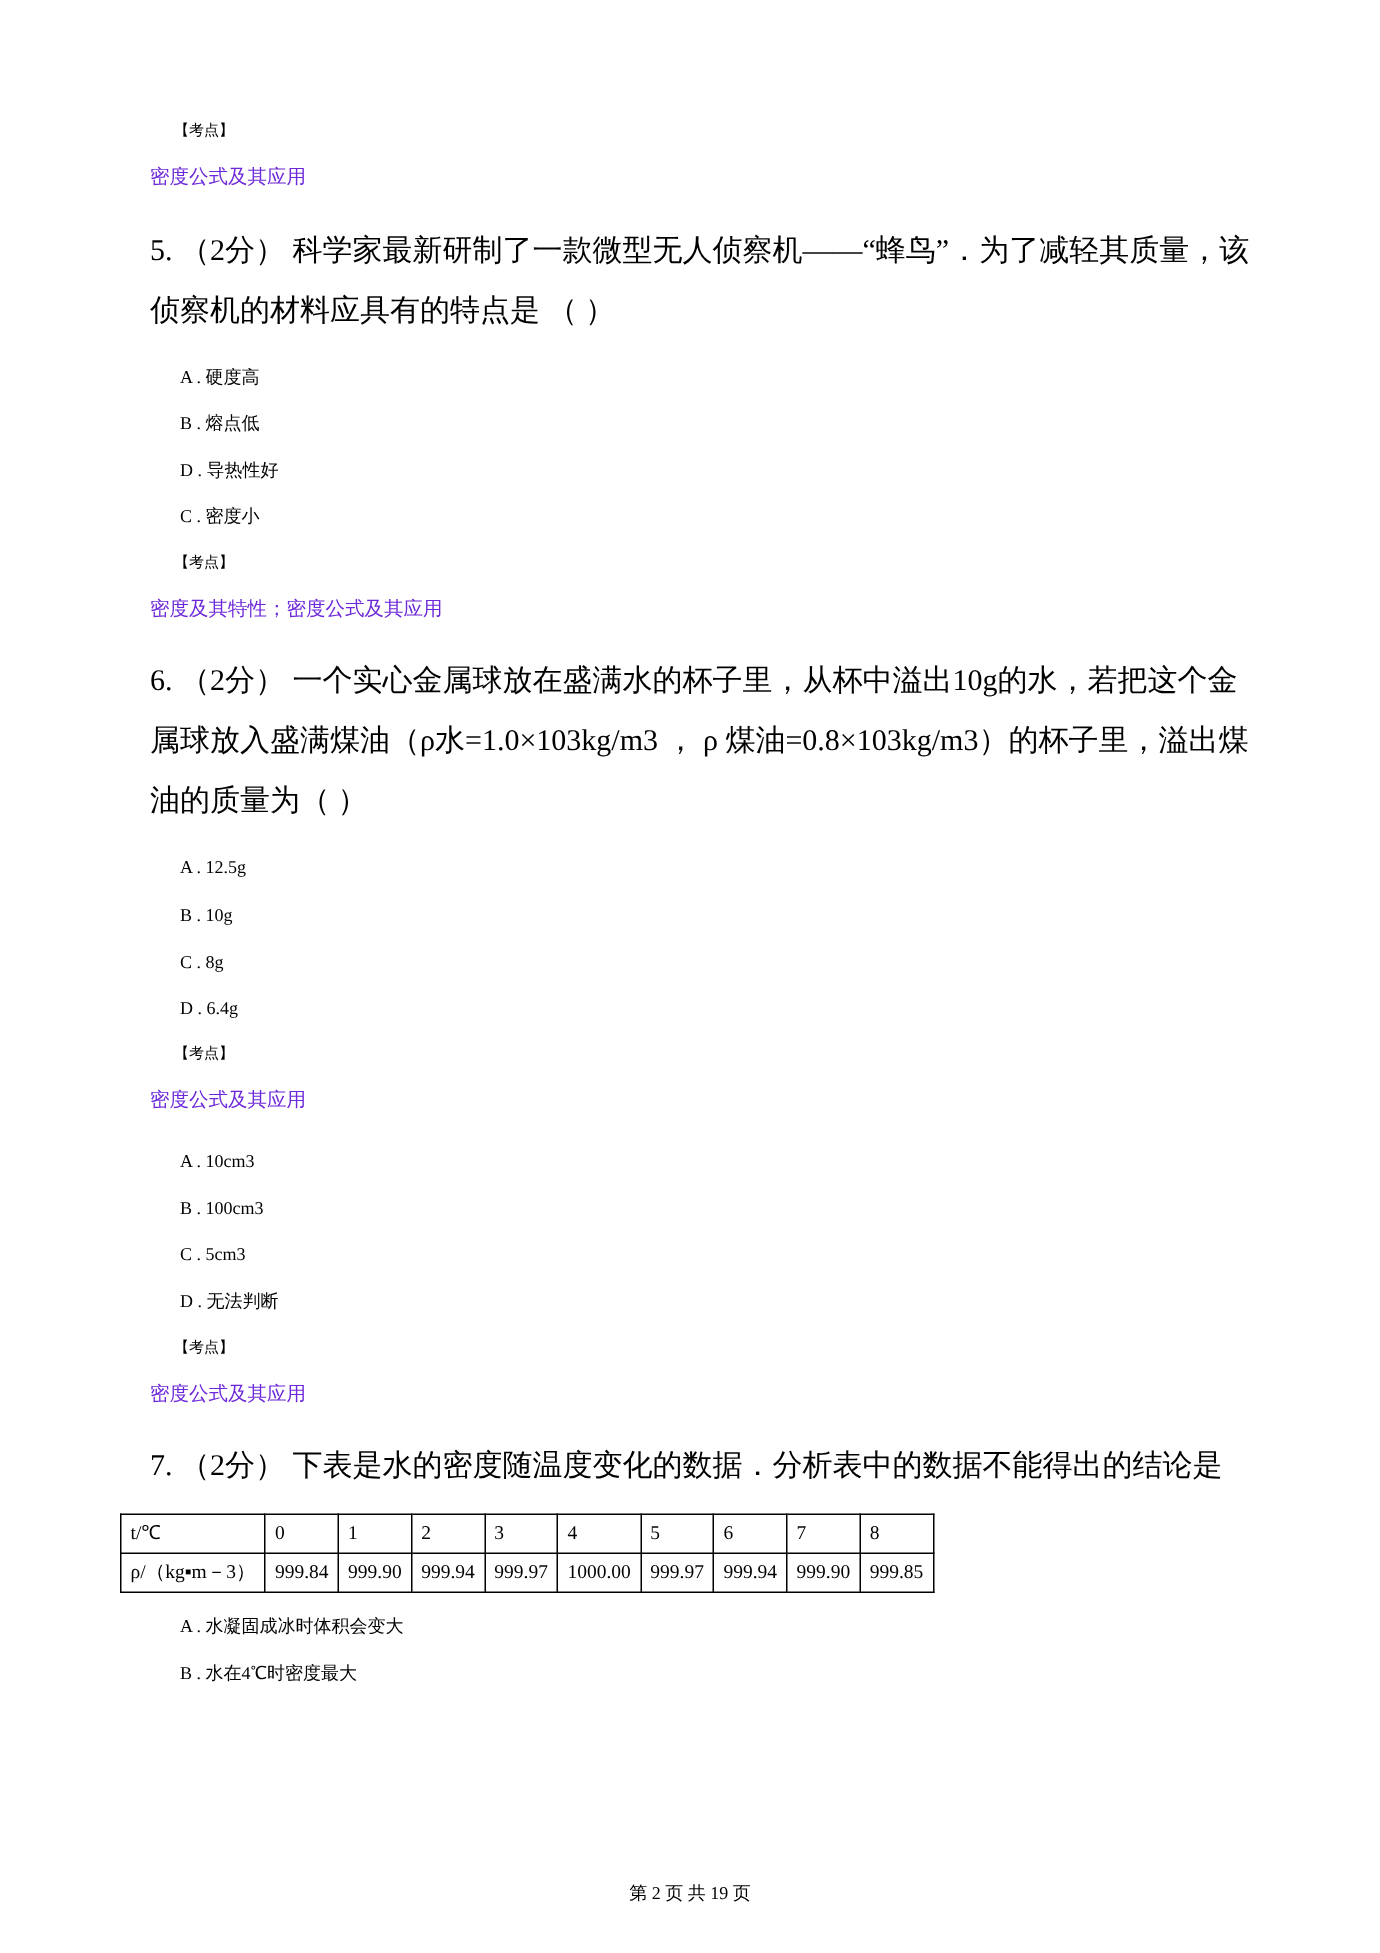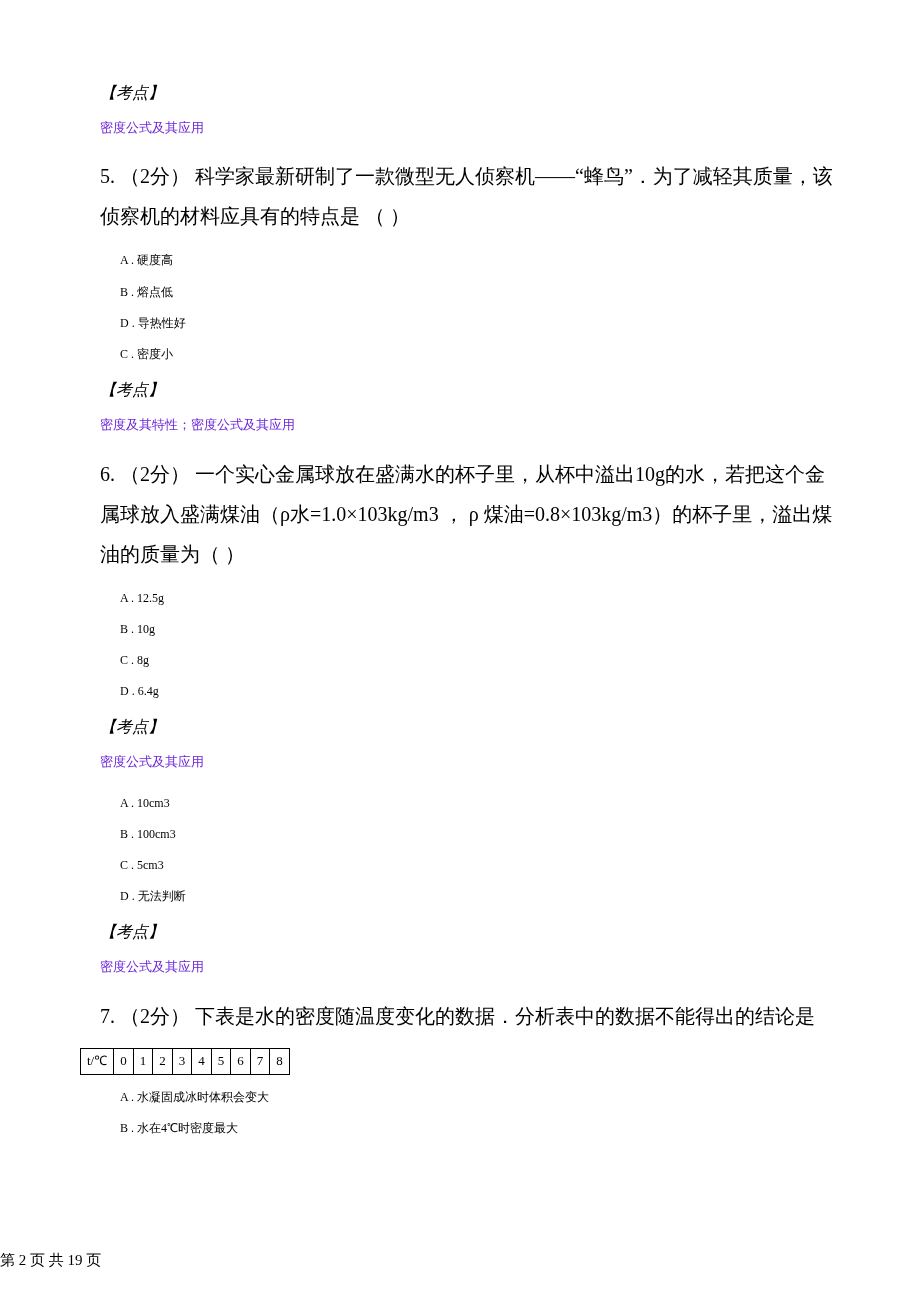--- a/index.html
+++ b/index.html
@@ -13,23 +13,22 @@
     line-height: 1.6;
   }
   .page {
     width: 920px;
     height: 1302px;
     box-sizing: border-box;
     padding: 70px 80px 40px 80px;
     position: relative;
   }
   .kaodian {
-    margin: 10px 0 12px 20px;
-    font-size: 16px;
-    font-style: italic;
+    margin: 10px 0 12px 36px;
+    font-size: 10px;
   }
   .tag-link {
     color: #6d28d9;
     margin: 8px 0 18px 20px;
     font-size: 13px;
   }
   .question {
     margin: 12px 0 12px 20px;
     font-size: 20px;
     text-indent: 0;
@@ -49,22 +48,22 @@
     border: 1px solid #000;
     padding: 2px 6px;
     vertical-align: middle;
     white-space: nowrap;
   }
   .footer {
     position: absolute;
     bottom: 30px;
     left: 0;
     right: 0;
-    text-align: left;
-    font-size: 15px;
+    text-align: center;
+    font-size: 12px;
   }
 </style>
 </head>
 <body>
 
 <div class="page">
 
   <div class="kaodian">【考点】</div>
   <div class="tag-link">密度公式及其应用</div>
 
@@ -103,20 +102,32 @@
       <td>0</td>
       <td>1</td>
       <td>2</td>
       <td>3</td>
       <td>4</td>
       <td>5</td>
       <td>6</td>
       <td>7</td>
       <td>8</td>
     </tr>
+    <tr>
+      <td>ρ/（kg▪m－3）</td>
+      <td>999.84</td>
+      <td>999.90</td>
+      <td>999.94</td>
+      <td>999.97</td>
+      <td>1000.00</td>
+      <td>999.97</td>
+      <td>999.94</td>
+      <td>999.90</td>
+      <td>999.85</td>
+    </tr>
   </tbody>
     </table>
 
   <div class="option">A . 水凝固成冰时体积会变大</div>
   <div class="option">B . 水在4℃时密度最大</div>
 
   <div class="footer">第 2 页 共 19 页</div>
 </div>
 
 </body></html>

